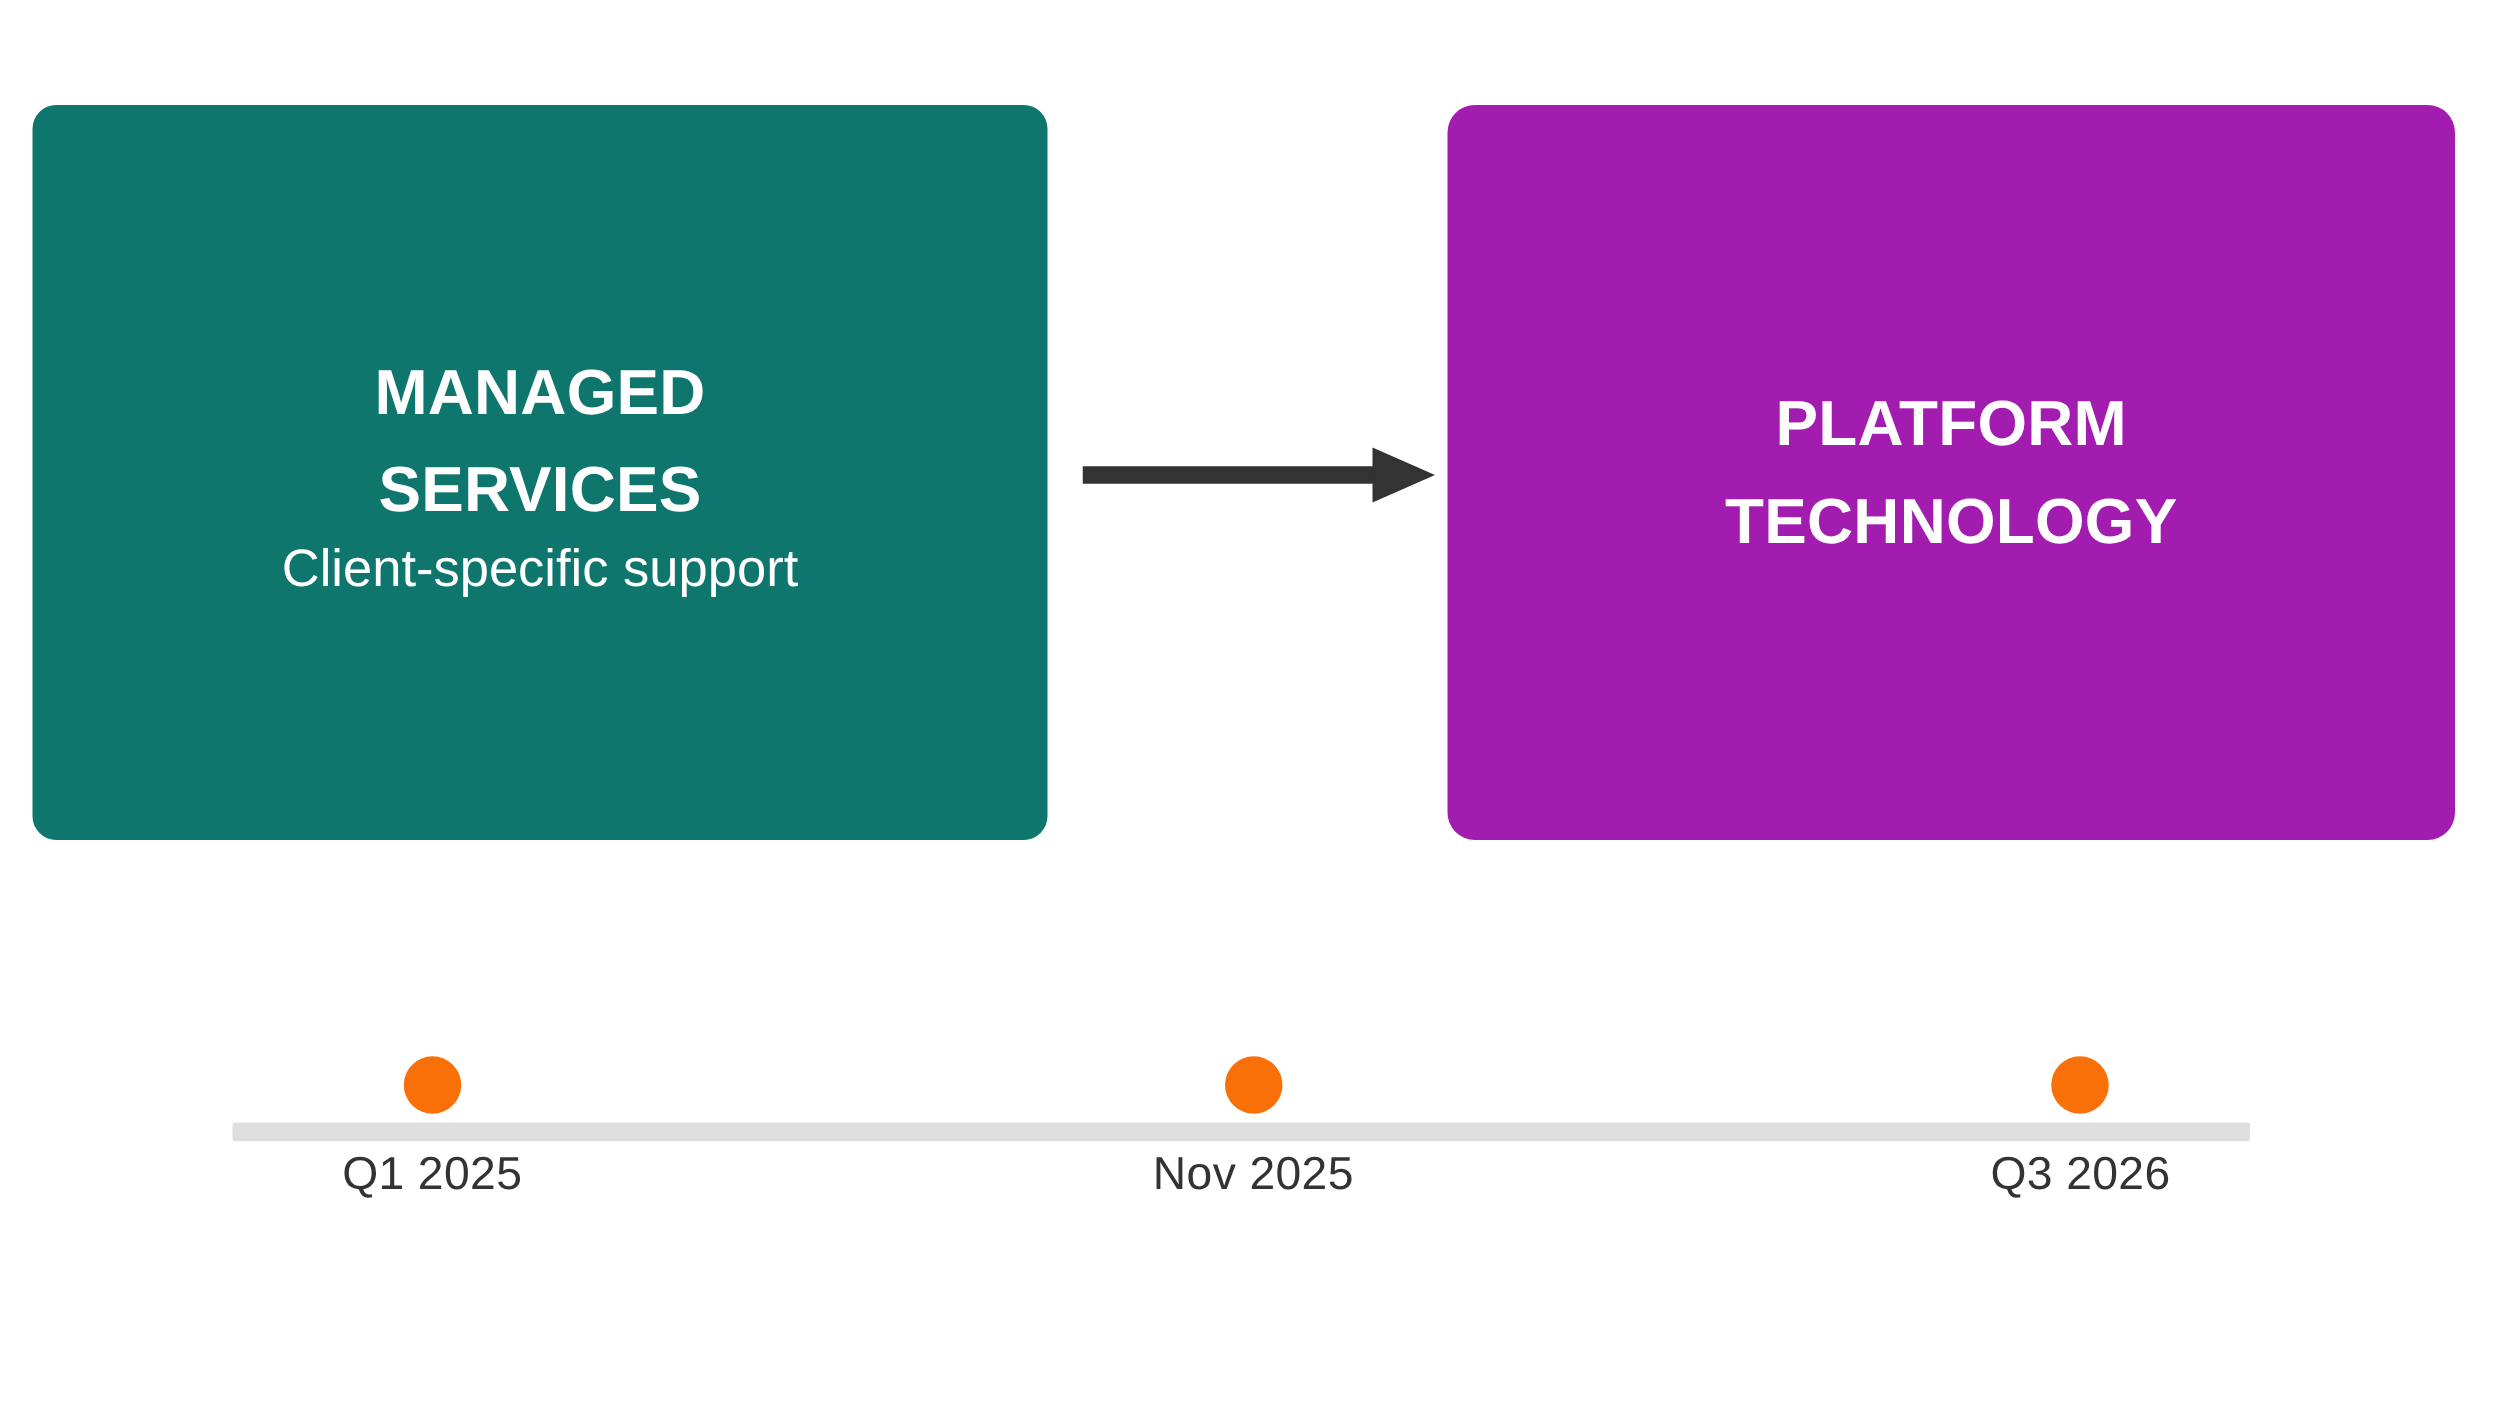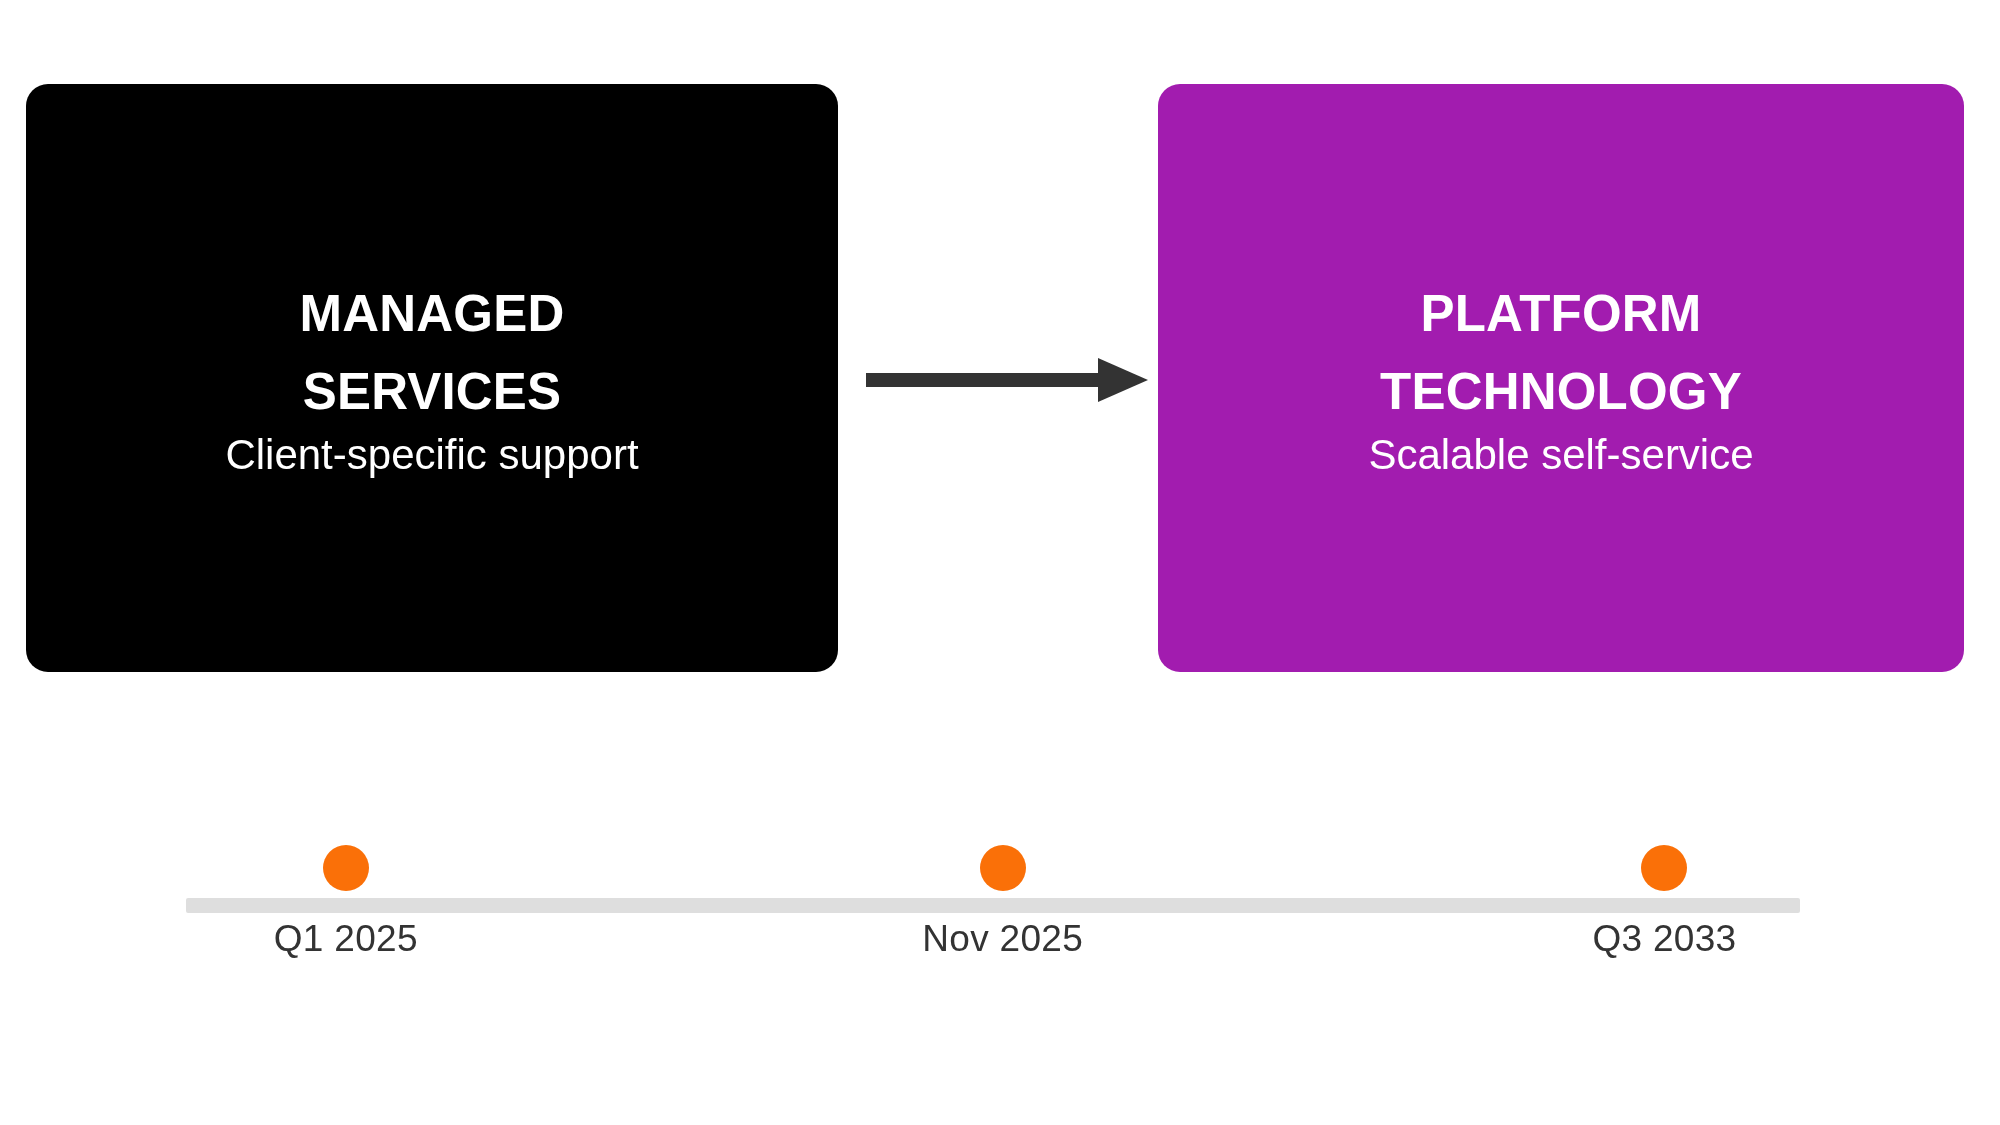--- a/index.html
+++ b/index.html
@@ -116,48 +116,47 @@
     color: #333333;
     white-space: nowrap;
     letter-spacing: 0.3px;
   }
 </style>
 </head>
 <body>
 
 <div id="canvas">
 
-  <div class="stage-box" id="stage-current" style="background: #000000;">
+  <div class="stage-box" id="stage-current" style="background: #0f766e; border-radius: 19px;">
     <div class="stage-title" style="color: rgb(255, 255, 255);">MANAGED SERVICES</div>
     <div class="stage-sub" style="color: rgb(255, 255, 255);">Client-specific support</div>
   </div>
 
   <div id="flow-arrow">
     <svg width="282" height="56" viewBox="0 0 282 56">
       <rect x="0" y="21" width="242" height="14" fill="#333333"></rect>
       <polygon points="232,6 282,28 232,50" fill="#333333"></polygon>
     </svg>
   </div>
 
   <div class="stage-box" id="stage-future" style="background: #a21caf;">
     <div class="stage-title" style="color: rgb(255, 255, 255);">PLATFORM TECHNOLOGY</div>
-    <div class="stage-sub" style="color: rgb(255, 255, 255);">Scalable self-service</div>
   </div>
 
   <div id="timeline">
     <div id="timeline-track" style="background: rgb(222, 222, 222);"></div>
     <div id="milestones-layer">
         <div class="milestone" style="left: 345.786px;">
           <div class="milestone-dot" style="background: rgb(250, 112, 8);"></div>
           <div class="milestone-label" style="color: rgb(51, 51, 51);">Q1 2025</div>
         </div>
         <div class="milestone" style="left: 1002.68px;">
           <div class="milestone-dot" style="background: rgb(250, 112, 8);"></div>
           <div class="milestone-label" style="color: rgb(51, 51, 51);">Nov 2025</div>
         </div>
         <div class="milestone" style="left: 1664.42px;">
           <div class="milestone-dot" style="background: rgb(250, 112, 8);"></div>
-          <div class="milestone-label" style="color: rgb(51, 51, 51);">Q3 2033</div>
+          <div class="milestone-label" style="color: rgb(51, 51, 51);">Q3 2026</div>
         </div>
       </div>
   </div>
 
 </div>
 
 </body></html>

